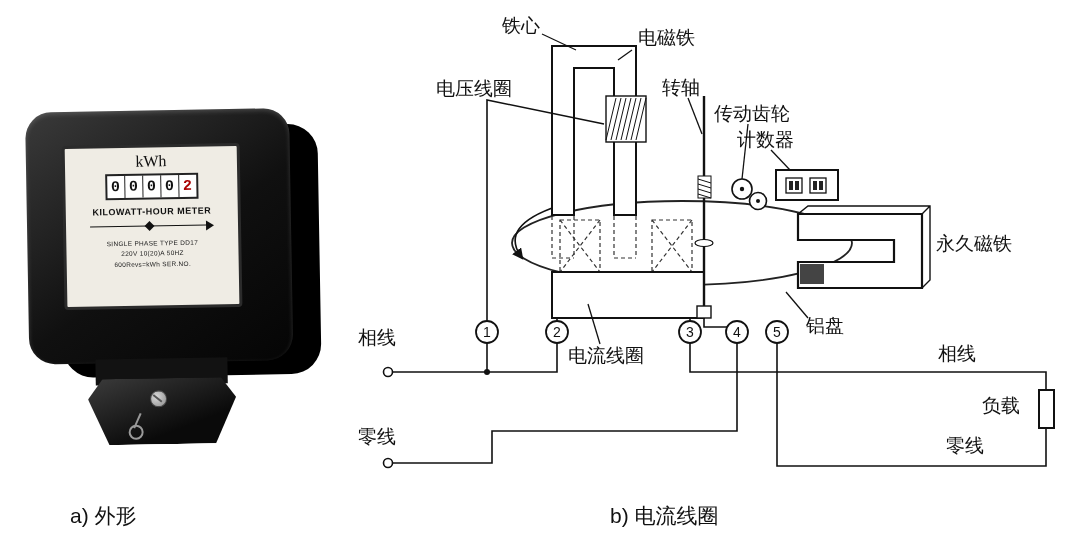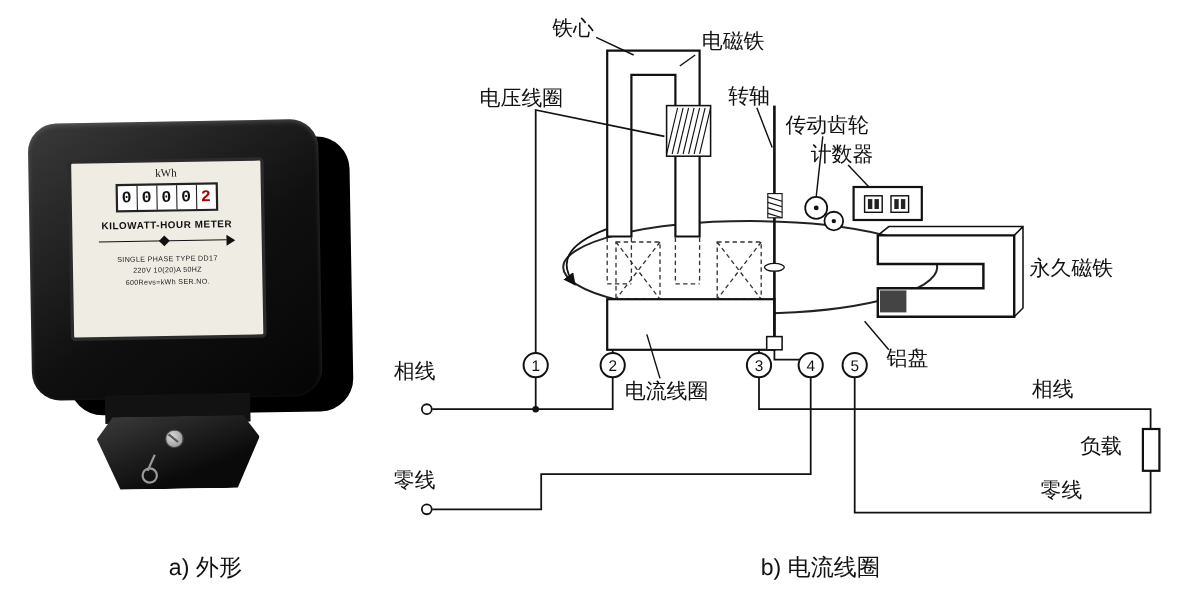--- a/index.html
+++ b/index.html
@@ -8,21 +8,21 @@
   svg text{font-family:"Liberation Sans",sans-serif;fill:#111;}
 
   
   .meter{position:absolute;left:28px;top:106px;width:300px;height:350px;transform:rotate(-1deg);}
   .meter-side{position:absolute;left:34px;top:20px;width:258px;height:250px;background:#000;border-radius:30px;}
   .meter-body{position:absolute;left:0;top:4px;width:264px;height:252px;border-radius:26px;
               background:linear-gradient(145deg,#3a3a3a,#101010 55%,#050505);
               box-shadow:inset 0 2px 5px rgba(255,255,255,.18);}
   .meter-face{position:absolute;left:36px;top:38px;width:172px;height:158px;background:#efece4;
               border:3px solid #2b2b2b;border-radius:4px;display:flex;flex-direction:column;align-items:center;}
-  .kwh{font-family:"Liberation Serif",serif;font-size:10px;margin-top:5px;}
+  .kwh{font-family:"Liberation Serif",serif;font-size:16px;margin-top:5px;}
   .digits{display:flex;border:2px solid #222;margin-top:3px;background:#fff;}
   .digit{width:17px;height:22px;display:flex;align-items:center;justify-content:center;
          font-family:"Liberation Mono",monospace;font-weight:bold;font-size:15px;border-left:1px solid #222;}
   .digit:first-child{border-left:none;}
   .digit.last{color:#a00;}
   .meter-title{font-size:9px;font-weight:bold;letter-spacing:.5px;margin-top:7px;white-space:nowrap;}
   .arrow-row{position:relative;width:124px;height:10px;margin-top:5px;}
   .arrow-line{position:absolute;left:0;top:4px;width:116px;height:0;border-top:1.6px solid #111;}
   .arrow-head{position:absolute;right:0;top:0;width:0;height:0;border-left:8px solid #111;
               border-top:5px solid transparent;border-bottom:5px solid transparent;}
@@ -31,21 +31,21 @@
   .meter-neck{position:absolute;left:66px;top:252px;width:132px;height:26px;background:#121212;}
   .meter-cover{position:absolute;left:58px;top:272px;width:148px;height:66px;
                background:linear-gradient(160deg,#3b3b3b,#0a0a0a 70%);
                clip-path:polygon(10% 0,90% 0,100% 30%,86% 100%,14% 100%,0 30%);}
   .screw{position:absolute;left:120px;top:284px;width:15px;height:15px;border-radius:50%;
          background:radial-gradient(circle at 35% 35%,#d9d9d9,#8a8a8a);border:1px solid #4a4a4a;}
   .screw:after{content:"";position:absolute;left:1px;top:6px;width:11px;height:2px;background:#555;transform:rotate(40deg);}
   .seal{position:absolute;left:98px;top:318px;width:11px;height:11px;border:2px solid #9a9a9a;border-radius:50%;}
   .seal-wire{position:absolute;left:106px;top:306px;width:2px;height:16px;background:#999;transform:rotate(25deg);}
 
-  .caption{position:absolute;top:502px;font-size:21px;text-align:right;color:#111;}
+  .caption{position:absolute;top:502px;font-size:21px;text-align:left;color:#111;}
   .caption.a{left:70px;width:150px;}
   .caption.b{left:610px;width:190px;}
 </style>
 </head>
 <body>
 
 <div id="stage">
 
   <div class="meter">
     <div class="meter-side"></div>

